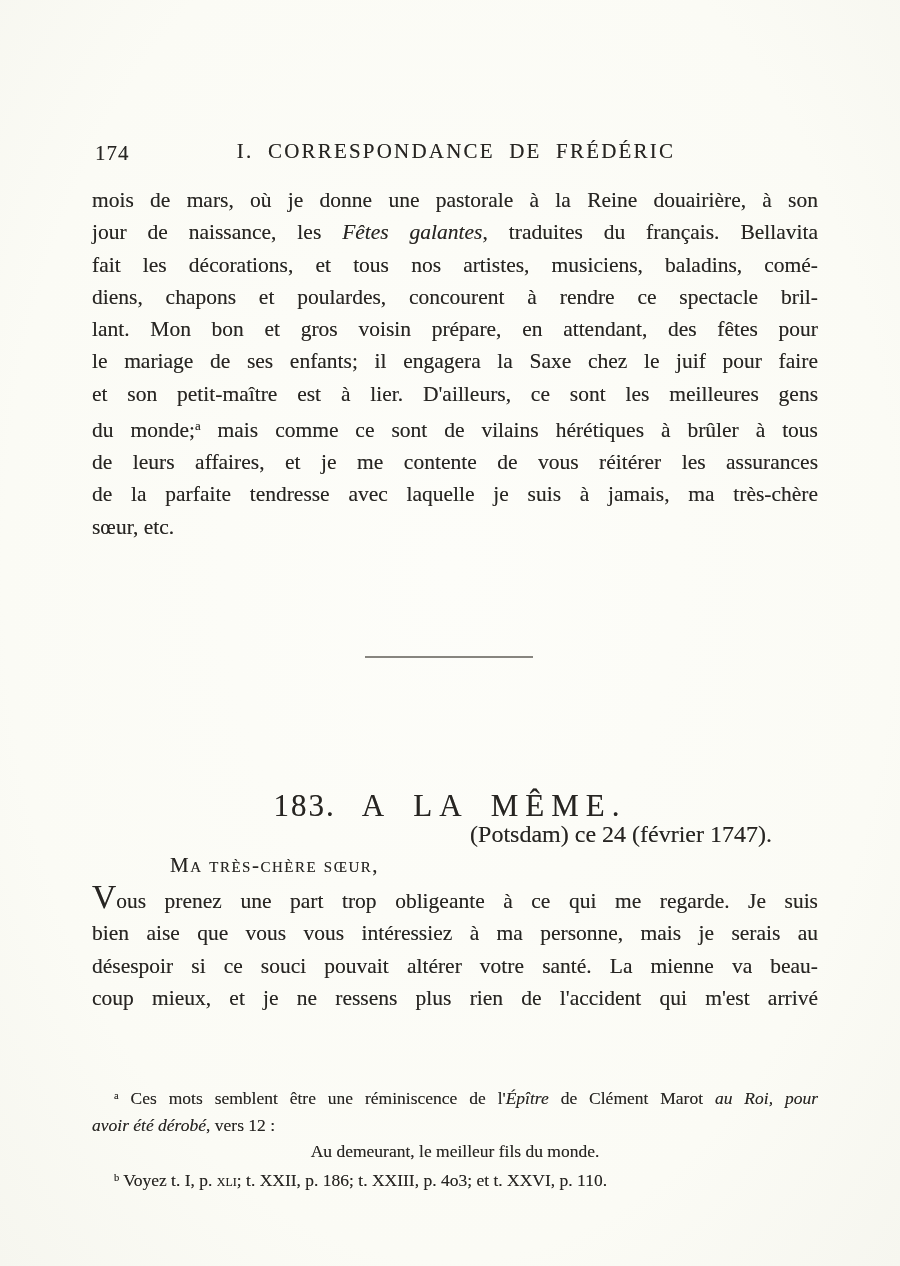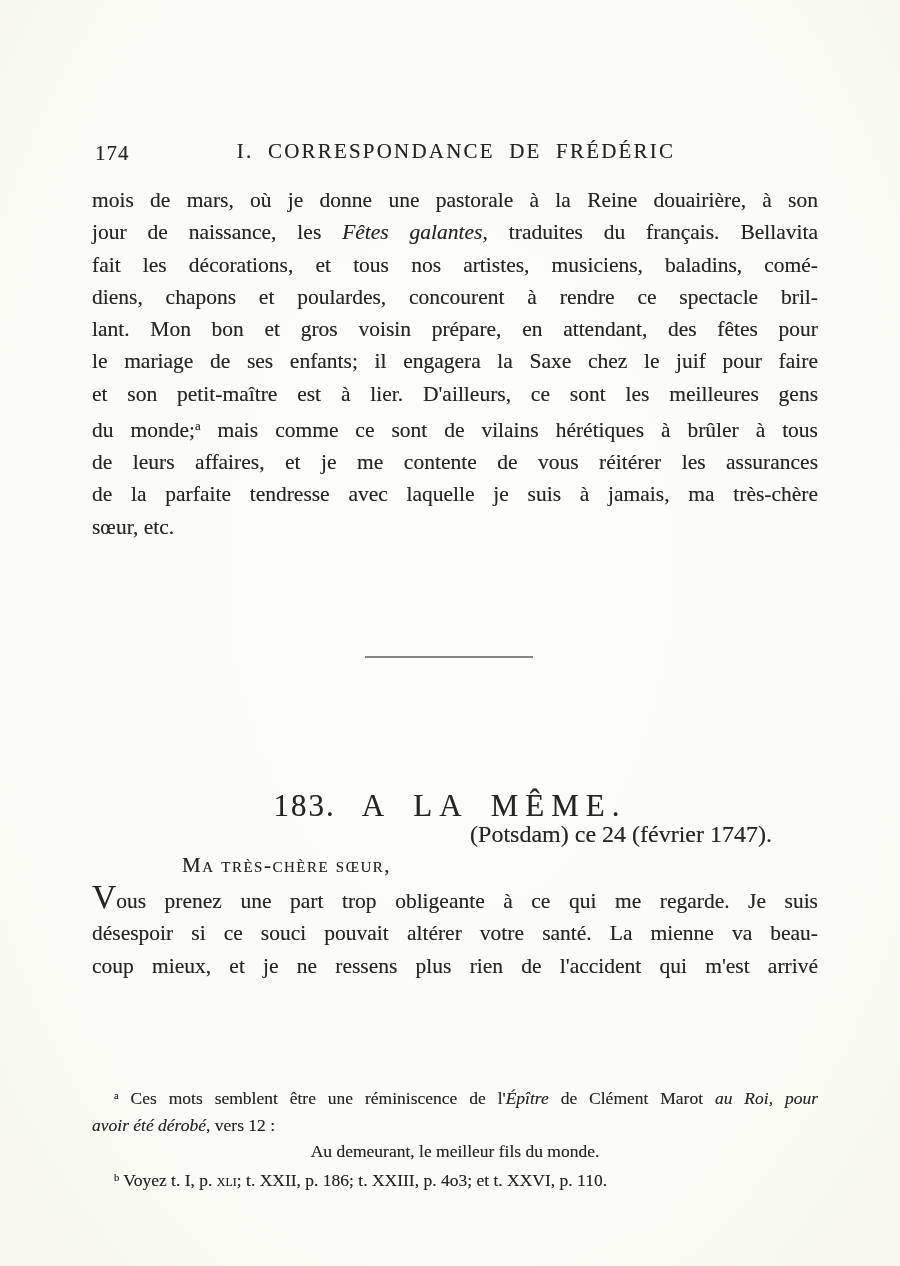--- a/index.html
+++ b/index.html
@@ -98,21 +98,20 @@
     right: 128px;
     font-size: 24px;
   }
   .salutation {
     position: absolute;
     top: 853px;
     left: 170px;
     font-size: 21px;
     font-variant: small-caps;
     letter-spacing: 1.5px;
-    margin-left: 12px;
   }
 
   
   .footnotes {
     position: absolute;
     left: 92px;
     width: 726px;
     top: 1083px;
     font-size: 17.5px;
     line-height: 26.5px;
@@ -152,20 +151,21 @@
   <div class="letter-heading">
     <span class="letter-number">183.</span><span class="letter-title">A LA MÊME.</span>
   </div>
 
   <div class="dateline">(Potsdam) ce 24 (février 1747).</div>
 
   <div class="salutation">Ma très-chère sœur,</div>
 
   <div class="textblock para-2">
       <div class="line"><span class="s-v">V</span><span>ous prenez une part trop obligeante à ce qui me regarde.  Je suis</span></div>
+      <div class="line"><span>bien aise que vous vous intéressiez à ma personne, mais je serais au</span></div>
       <div class="line"><span>désespoir si ce souci pouvait altérer votre santé.  La mienne va beau-</span></div>
       <div class="line"><span>coup mieux, et je ne ressens plus rien de l'accident qui m'est arrivé</span></div>
     </div>
 
   <div class="footnotes">
     <div class="footnote">
         <div class="line"><span class="s-sup">a</span><span>  Ces mots semblent être une réminiscence de l'</span><span class="s-i">Épître</span><span> de Clément Marot </span><span class="s-i">au Roi, pour</span></div>
         <div class="line last"><span class="s-i">avoir été dérobé</span><span>, vers 12 :</span></div>
       </div>
     <div class="footnote-verse">Au demeurant, le meilleur fils du monde.</div>

